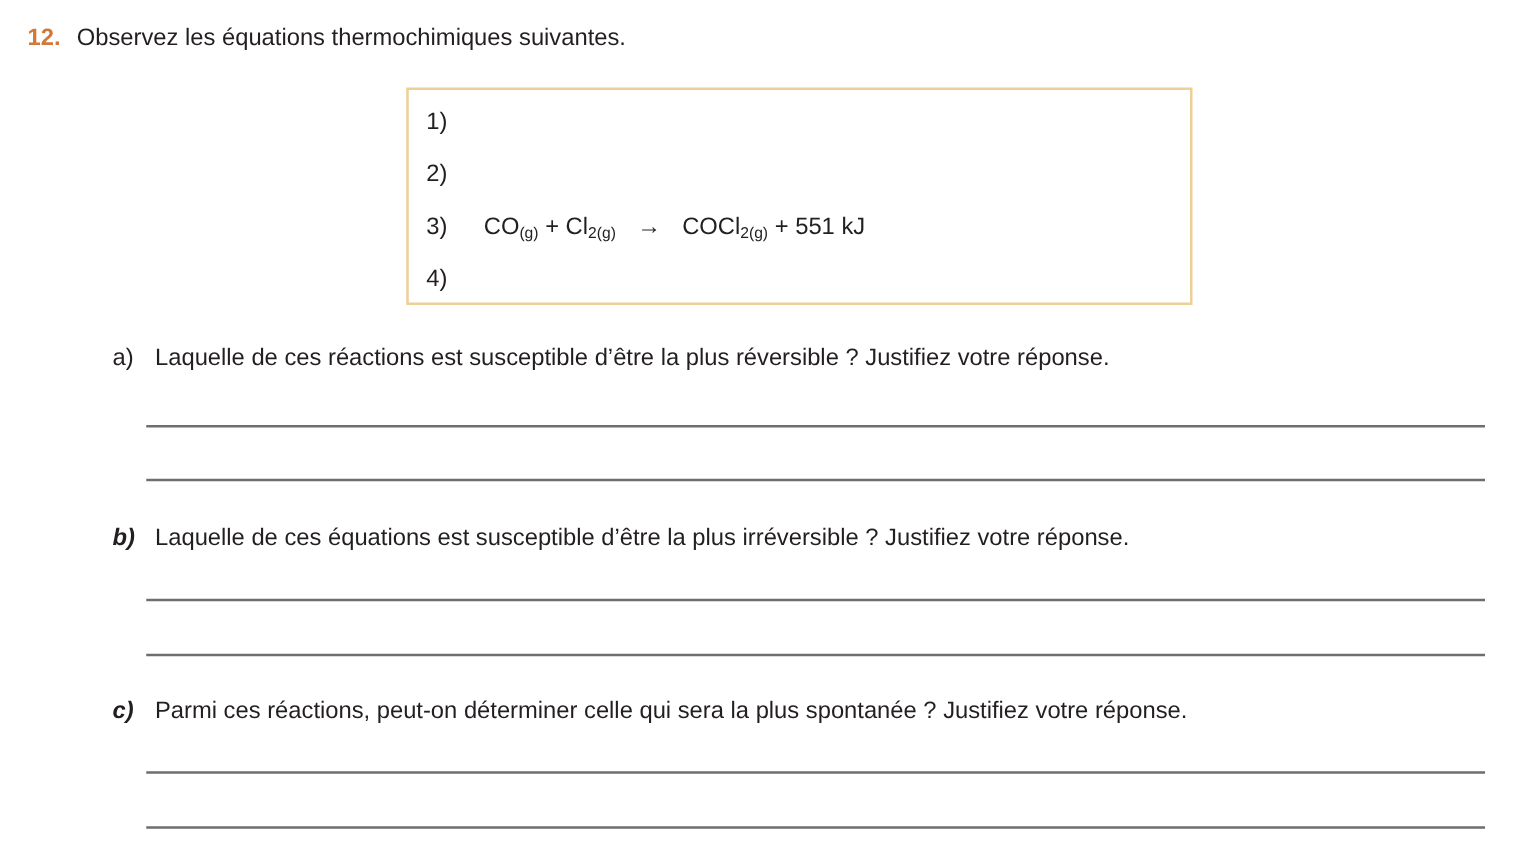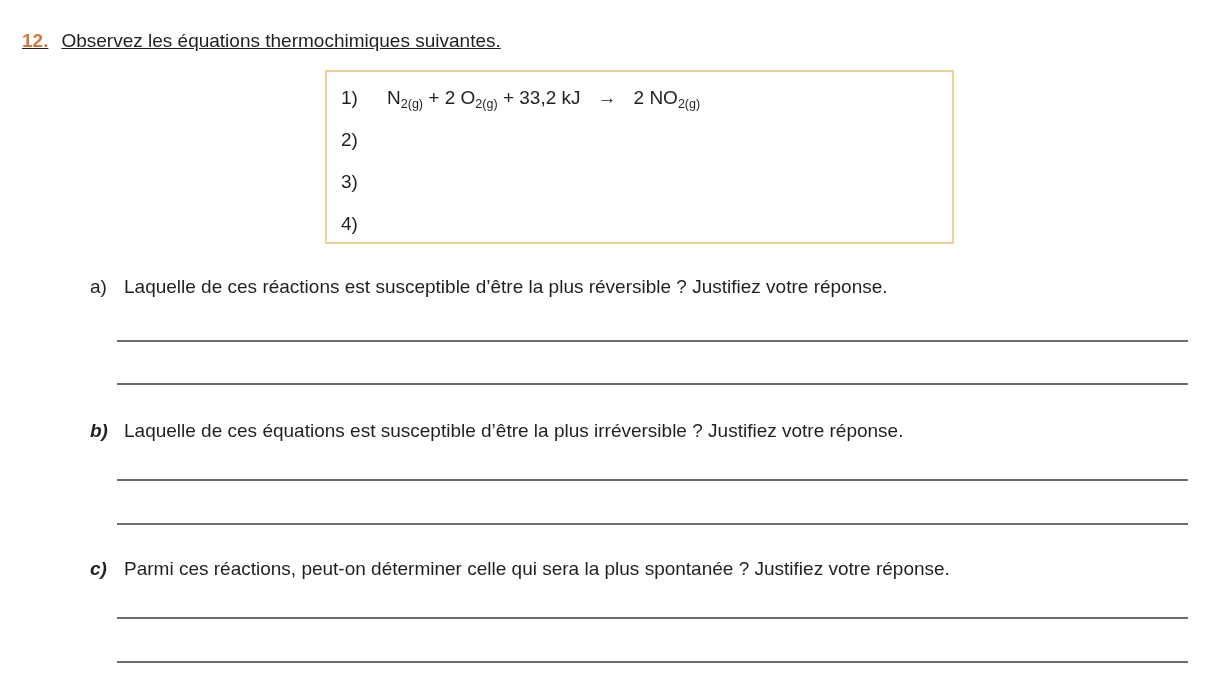--- a/index.html
+++ b/index.html
@@ -9,25 +9,24 @@
     height: 680px;
     background: #ffffff;
     font-family: "Liberation Sans", sans-serif;
     color: #231f20;
     overflow: hidden;
   }
   
   .header {
     position: absolute;
     left: 22px;
-    top: 28px;
+    top: 18px;
     font-size: 19px;
     line-height: 26px;
     white-space: nowrap;
-    text-decoration: underline;
   }
   .qnum {
     font-weight: bold;
     color: #d1783c;
     margin-right: 13px;
   }
   
   .eq-box {
     position: absolute;
     left: 325px;
@@ -80,27 +79,27 @@
 
 <div class="page">
 
   <div class="header">
     <span class="qnum">12.</span><span>Observez les équations thermochimiques suivantes.</span>
   </div>
 
   <div class="eq-box" id="eq-box">
       <div class="eq-row">
         <span class="eq-num">1)</span>
-        <span class="eq-formula">N<sub>2(g)</sub> + 2 O<sub>2(g)</sub> + 33,2 kJ<span class="arrow">→</span>2 NO<sub>2(g)</sub></span>
       </div>
       <div class="eq-row">
         <span class="eq-num">2)</span>
       </div>
       <div class="eq-row">
         <span class="eq-num">3)</span>
+        <span class="eq-formula">CO<sub>(g)</sub> + Cl<sub>2(g)</sub><span class="arrow">→</span>COCl<sub>2(g)</sub> + 551 kJ</span>
       </div>
       <div class="eq-row">
         <span class="eq-num">4)</span>
       </div>
     </div>
 
   <div class="subq" style="top: 274px;">
     <span class="sub-label">a)</span>
     <span>Laquelle de ces réactions est susceptible d’être la plus réversible ? Justifiez votre réponse.</span>
   </div>

